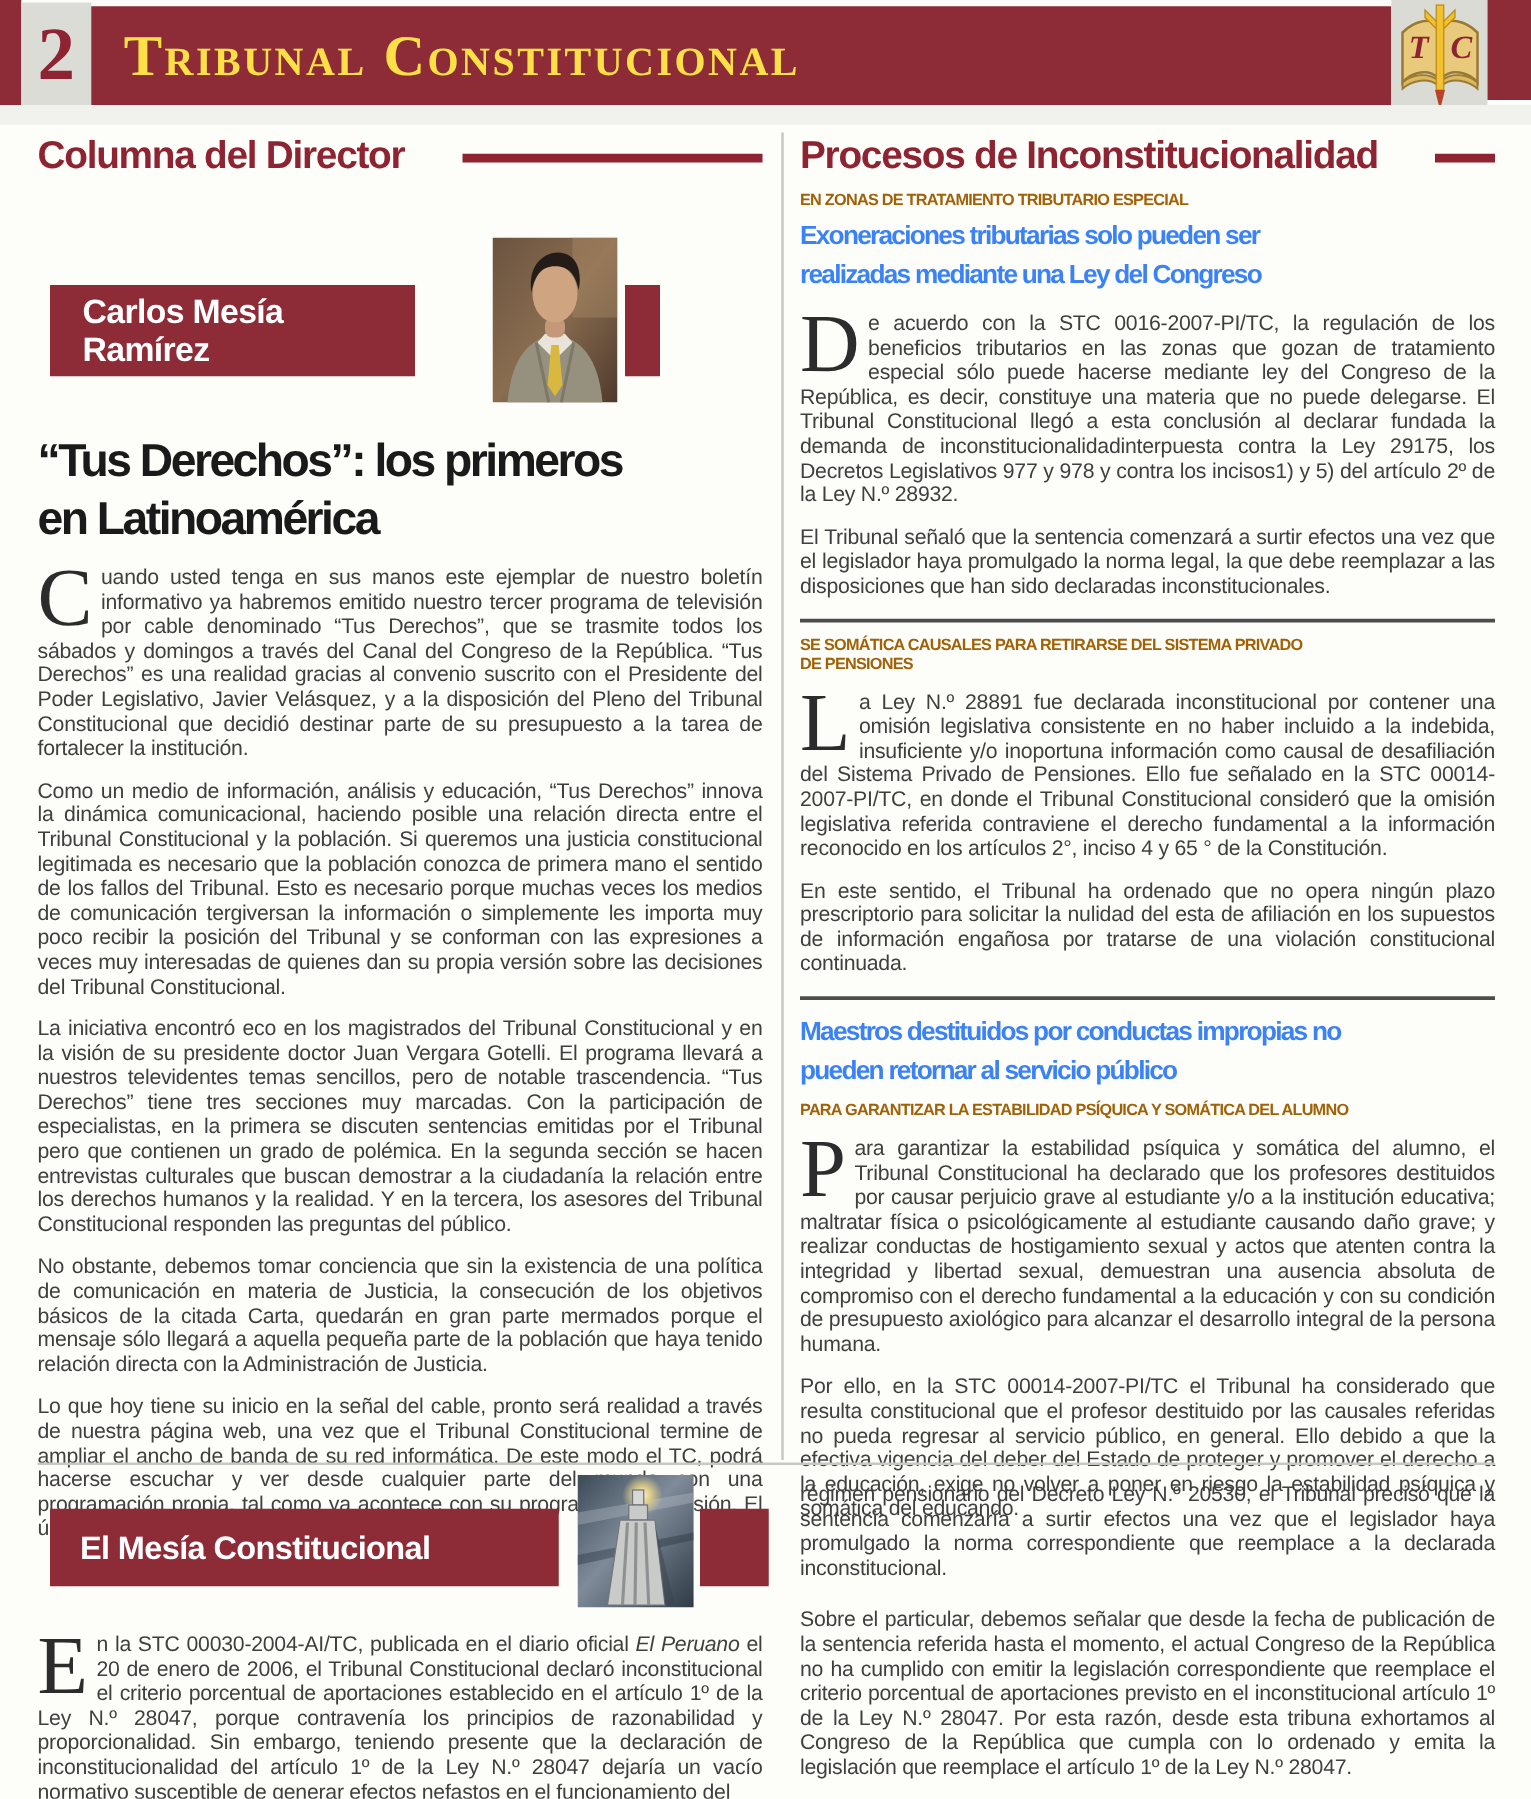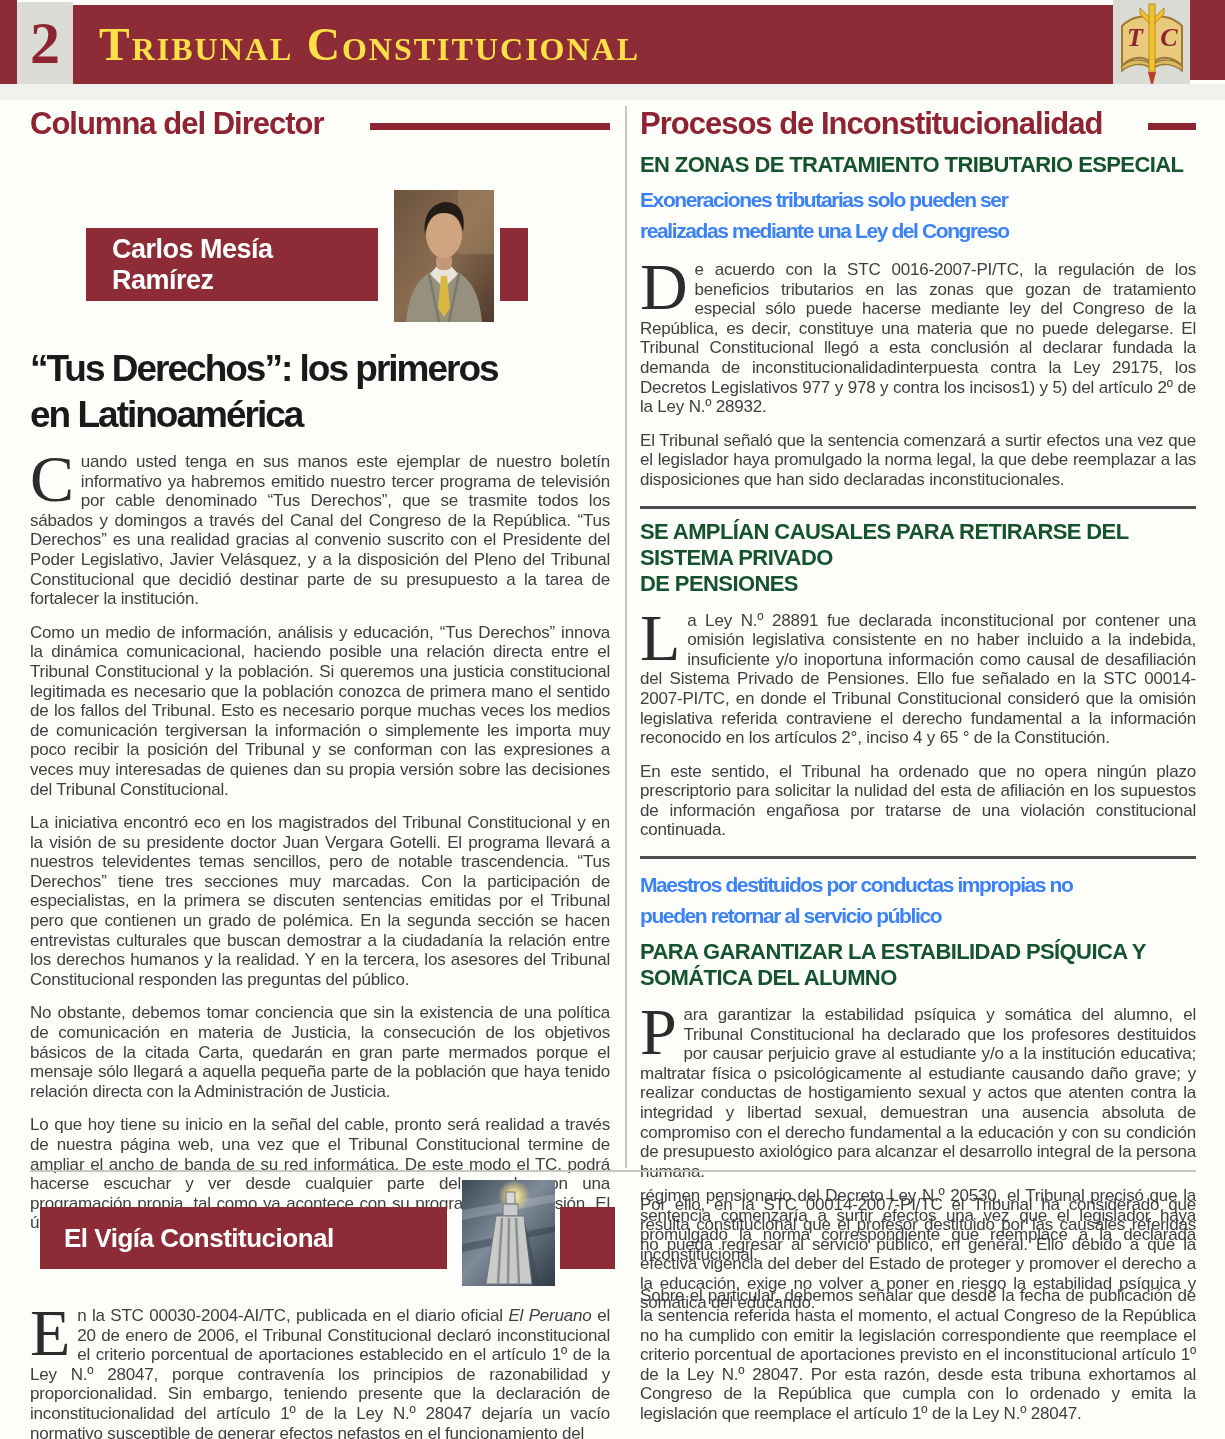--- a/index.html
+++ b/index.html
@@ -27,37 +27,37 @@
   .col-right  { position:absolute; left:640px; top:106px; width:556px; }
   .divider-v  { position:absolute; left:625px; top:106px; width:2px; height:1062px; background:#c8c8c2; }
   .rule-mid   { position:absolute; left:30px;  top:1170px; width:1166px; height:2px; background:#c8c8c2; }
   .bottom-left  { position:absolute; left:30px;  top:1180px; width:580px; }
   .bottom-right { position:absolute; left:640px; top:1186px; width:556px; }
 
   
   .section-head { display:flex; align-items:center;gap:32px; }
   .section-title{ font-weight:bold; font-size:31px; letter-spacing:-1px; color:#8e2431; white-space:nowrap; }
   .section-rule { flex:1; height:7px; background:#8e2431; margin-left:14px; margin-top:4px; }
-  .kicker       { font-weight:bold; font-size:22px; letter-spacing:-0.6px; color:#14532d;
+  .kicker       { font-weight:bold; font-size:13px; letter-spacing:-0.6px; color:#a16207;
                   white-space:pre-line; margin-top:8px; }
   .article-headline { font-weight:bold; font-size:21px; line-height:31px; letter-spacing:-1.4px;
                   color:#3b82f6; white-space:pre-line; margin-top:6px; }
   .big-headline { font-weight:bold; font-size:37px; line-height:46px; letter-spacing:-2px;
                   color:#1a1a1a; white-space:pre-line; margin-top:24px; }
   .body-text    { font-size:17px; line-height:19.6px; text-align:justify; letter-spacing:-0.2px;
                   color:#3f3f3f; margin-top:14px; }
   .dropcap      { float:left; font-family:"Liberation Serif", serif; font-size:66px; line-height:50px;
                   padding:2px 7px 0 0; color:#2c2c2c; }
   .article-divider { height:3px; background:#4d4d4d; margin-top:16px; }
   .art { margin-top:10px; }
 
   
   .author-wrap { position:relative; height:168px; margin-top:12px; }
   .author-bar  { position:absolute; left:10px; top:74px; width:292px; height:73px; background:#8d2c37;
-                 display:flex; align-items:center; padding-left:26px;margin-left:46px; }
+                 display:flex; align-items:center; padding-left:26px; }
   .author-name { color:#ffffff; font-weight:bold; font-size:27px; letter-spacing:-0.5px; }
   .author-photo{ position:absolute; left:364px; top:36px; width:100px; height:132px; }
   .author-block{ position:absolute; left:470px; top:74px; width:28px; height:73px; background:#8d2c37; }
 
   .vigia-wrap  { position:relative; height:112px; }
   .vigia-bar   { position:absolute; left:10px; top:27px; width:407px; height:62px; background:#8d2c37;
                  display:flex; align-items:center; padding-left:24px; }
   .vigia-title { color:#ffffff; font-weight:bold; font-size:26px; letter-spacing:-0.5px; }
   .vigia-photo { position:absolute; left:432px; top:0; width:93px; height:106px; }
   .vigia-block { position:absolute; left:530px; top:27px; width:55px; height:62px; background:#8d2c37; }
@@ -150,21 +150,21 @@
     <div class="kicker">EN ZONAS DE TRATAMIENTO TRIBUTARIO ESPECIAL</div>
     <h2 class="article-headline">Exoneraciones tributarias solo pueden ser
 realizadas mediante una Ley del Congreso</h2>
     <p class="body-text"><span class="dropcap">D</span><span>e acuerdo con la STC 0016-2007-PI/TC, la regulación de los beneficios tributarios en las zonas que gozan de tratamiento especial sólo puede hacerse mediante ley del Congreso de la República, es decir, constituye una materia que no puede delegarse. El Tribunal Constitucional llegó a esta conclusión al declarar fundada la demanda de inconstitucionalidadinterpuesta contra la Ley 29175, los Decretos Legislativos 977 y 978 y contra los incisos1) y 5) del artículo 2º de la Ley N.º 28932.</span></p>
     <p class="body-text">El Tribunal señaló que la sentencia comenzará a surtir efectos una vez que el legislador haya promulgado la norma legal, la que debe reemplazar a las disposiciones que han sido declaradas inconstitucionales.</p>
   </article>
 
   <div class="article-divider"></div>
 
   <article class="art">
-    <div class="kicker">SE AMPLÍAN CAUSALES PARA RETIRARSE DEL SISTEMA PRIVADO
+    <div class="kicker">SE SOMÁTICA CAUSALES PARA RETIRARSE DEL SISTEMA PRIVADO
  DE PENSIONES</div>
     <p class="body-text"><span class="dropcap">L</span><span>a Ley N.º 28891 fue declarada inconstitucional por contener una omisión legislativa consistente en no haber incluido a la indebida, insuficiente y/o inoportuna información como causal de desafiliación del Sistema Privado de Pensiones. Ello fue señalado en la STC 00014-2007-PI/TC, en donde el Tribunal Constitucional consideró que la omisión legislativa referida contraviene el derecho fundamental a la información reconocido en los artículos 2°, inciso 4 y 65 ° de la Constitución.</span></p>
     <p class="body-text">En este sentido, el Tribunal ha ordenado que no opera ningún plazo prescriptorio para solicitar la nulidad del esta de afiliación en los supuestos de información engañosa por tratarse de una violación constitucional continuada.</p>
   </article>
 
   <div class="article-divider"></div>
 
   <article class="art">
     <h2 class="article-headline">Maestros destituidos por conductas impropias no
 pueden retornar al servicio público</h2>
@@ -172,21 +172,21 @@
     <p class="body-text"><span class="dropcap">P</span><span>ara garantizar la estabilidad psíquica y somática del alumno, el Tribunal Constitucional ha declarado que los profesores destituidos por causar perjuicio grave al estudiante y/o a la institución educativa; maltratar física o psicológicamente al estudiante causando daño grave; y realizar conductas de hostigamiento sexual y actos que atenten contra la integridad y libertad sexual, demuestran una ausencia absoluta de compromiso con el derecho fundamental a la educación y con su condición de presupuesto axiológico para alcanzar el desarrollo integral de la persona humana.</span></p>
     <p class="body-text">Por ello, en la STC 00014-2007-PI/TC el Tribunal ha considerado que resulta constitucional que el profesor destituido por las causales referidas no pueda regresar al servicio público, en general. Ello debido a que la efectiva vigencia del deber del Estado de proteger y promover el derecho a la educación, exige no volver a poner en riesgo la estabilidad psíquica y somática del educando.</p>
   </article>
 </div>
 
 <div class="rule-mid"></div>
 
 <div class="bottom-left">
   <div class="vigia-wrap">
     <div class="vigia-bar">
-      <span class="vigia-title">El Vigía Constitucional</span>
+      <span class="vigia-title">El Mesía Constitucional</span>
     </div>
     <svg class="vigia-photo" viewBox="0 0 93 106" preserveAspectRatio="none">
       <defs>
         <linearGradient id="sky" x1="0" y1="0" x2="1" y2="1">
           <stop offset="0" stop-color="#3c4a58"></stop>
             <stop offset="0.45" stop-color="#7f8b99"></stop>
             <stop offset="1" stop-color="#2e3a45"></stop>
         </linearGradient>
         <radialGradient id="glow" cx="0.5" cy="0.5" r="0.5">
           <stop offset="0" stop-color="#fff8d8"></stop>

